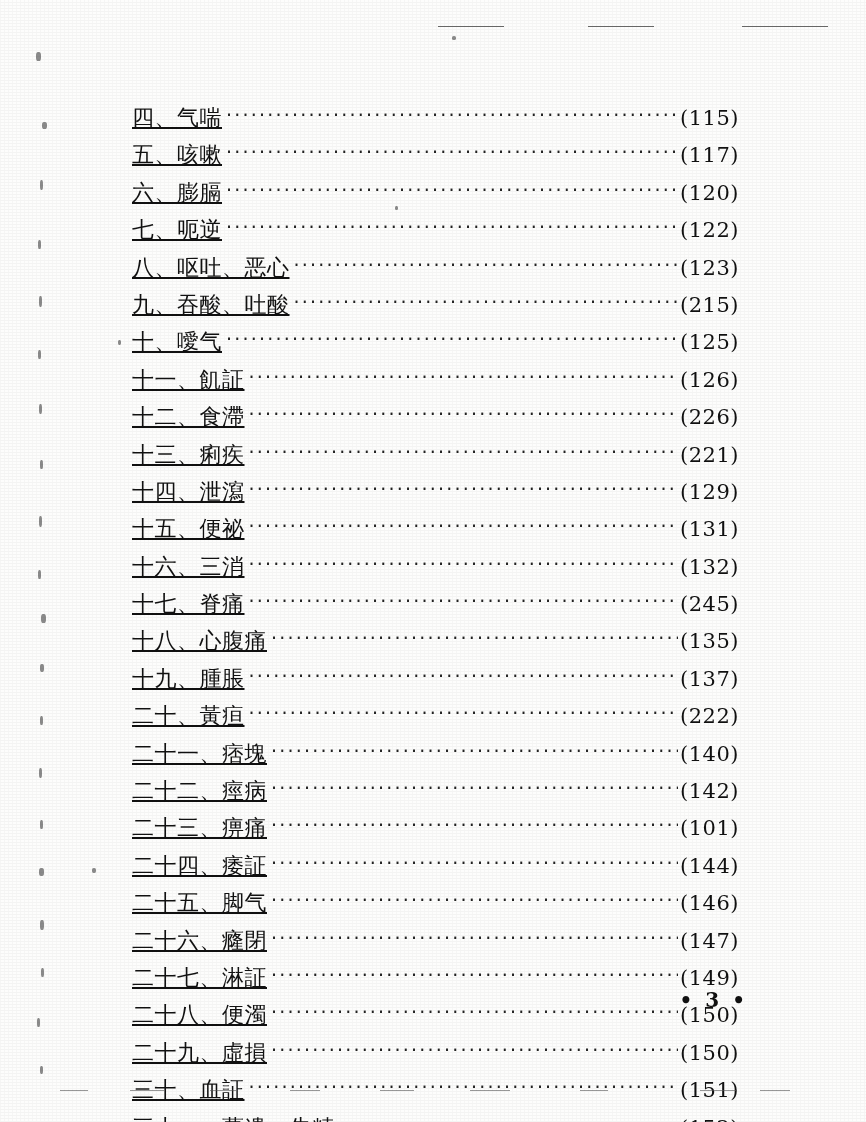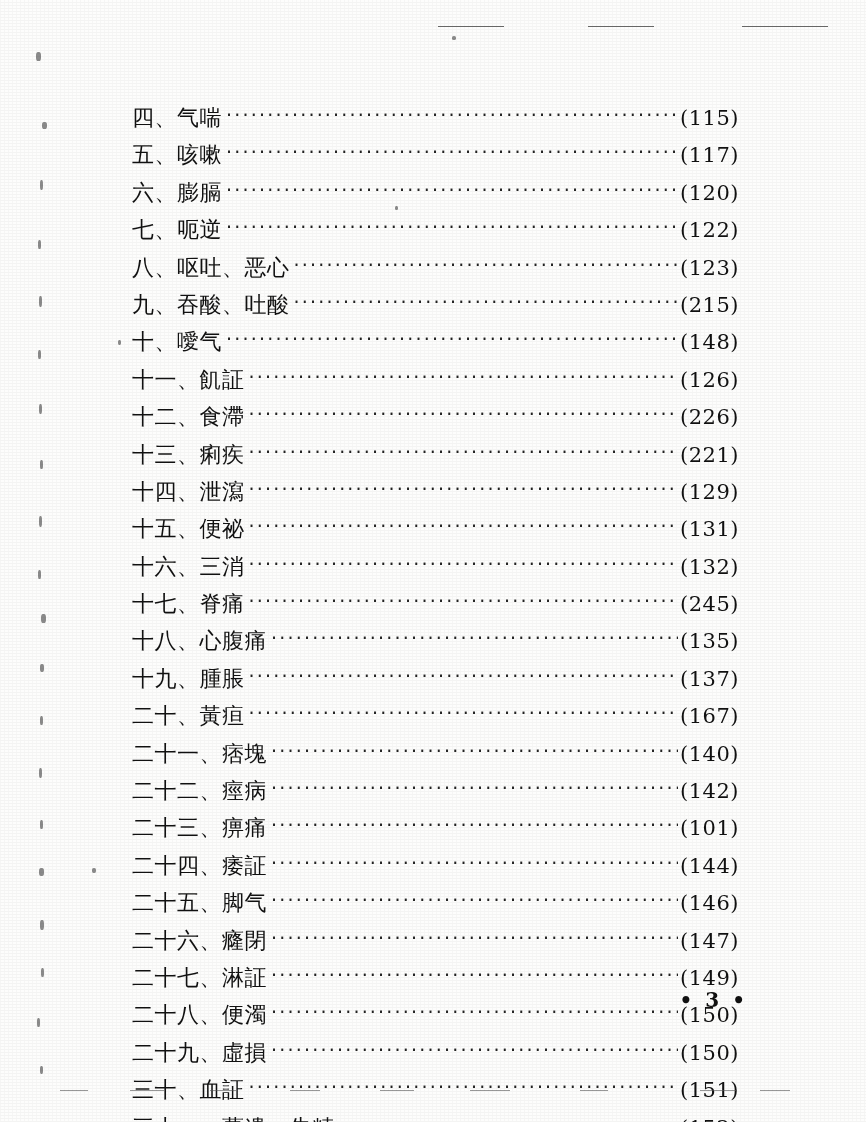--- a/index.html
+++ b/index.html
@@ -72,20 +72,21 @@
     font-size: 22px;
     letter-spacing: 0.5px;
     color: #111;
   }
 
   .toc-label {
     white-space: nowrap;
     font-family: "DejaVu Sans", sans-serif;
     font-size: 22px;
     line-height: 1;
+    text-decoration: underline;
   }
 
   .toc-dots {
     flex: 1 1 auto;
     margin: 0 2px 0 4px;
     position: relative;
     top: -3px;
     overflow: hidden;
     white-space: nowrap;
     font-size: 19px;
@@ -161,21 +162,21 @@
         <span class="toc-page">(123)</span>
       </div>
       <div class="toc-row">
         <span class="toc-label">九、吞酸、吐酸</span>
         <span class="toc-dots">·························································································</span>
         <span class="toc-page">(215)</span>
       </div>
       <div class="toc-row">
         <span class="toc-label">十、噯气</span>
         <span class="toc-dots">·························································································</span>
-        <span class="toc-page">(148)</span>
+        <span class="toc-page">(125)</span>
       </div>
       <div class="toc-row">
         <span class="toc-label">十一、飢証</span>
         <span class="toc-dots">·························································································</span>
         <span class="toc-page">(126)</span>
       </div>
       <div class="toc-row">
         <span class="toc-label">十二、食滯</span>
         <span class="toc-dots">·························································································</span>
         <span class="toc-page">(226)</span>
@@ -211,21 +212,21 @@
         <span class="toc-page">(135)</span>
       </div>
       <div class="toc-row">
         <span class="toc-label">十九、腫脹</span>
         <span class="toc-dots">·························································································</span>
         <span class="toc-page">(137)</span>
       </div>
       <div class="toc-row">
         <span class="toc-label">二十、黃疸</span>
         <span class="toc-dots">·························································································</span>
-        <span class="toc-page">(167)</span>
+        <span class="toc-page">(222)</span>
       </div>
       <div class="toc-row">
         <span class="toc-label">二十一、痞塊</span>
         <span class="toc-dots">·························································································</span>
         <span class="toc-page">(140)</span>
       </div>
       <div class="toc-row">
         <span class="toc-label">二十二、痙病</span>
         <span class="toc-dots">·························································································</span>
         <span class="toc-page">(142)</span>

